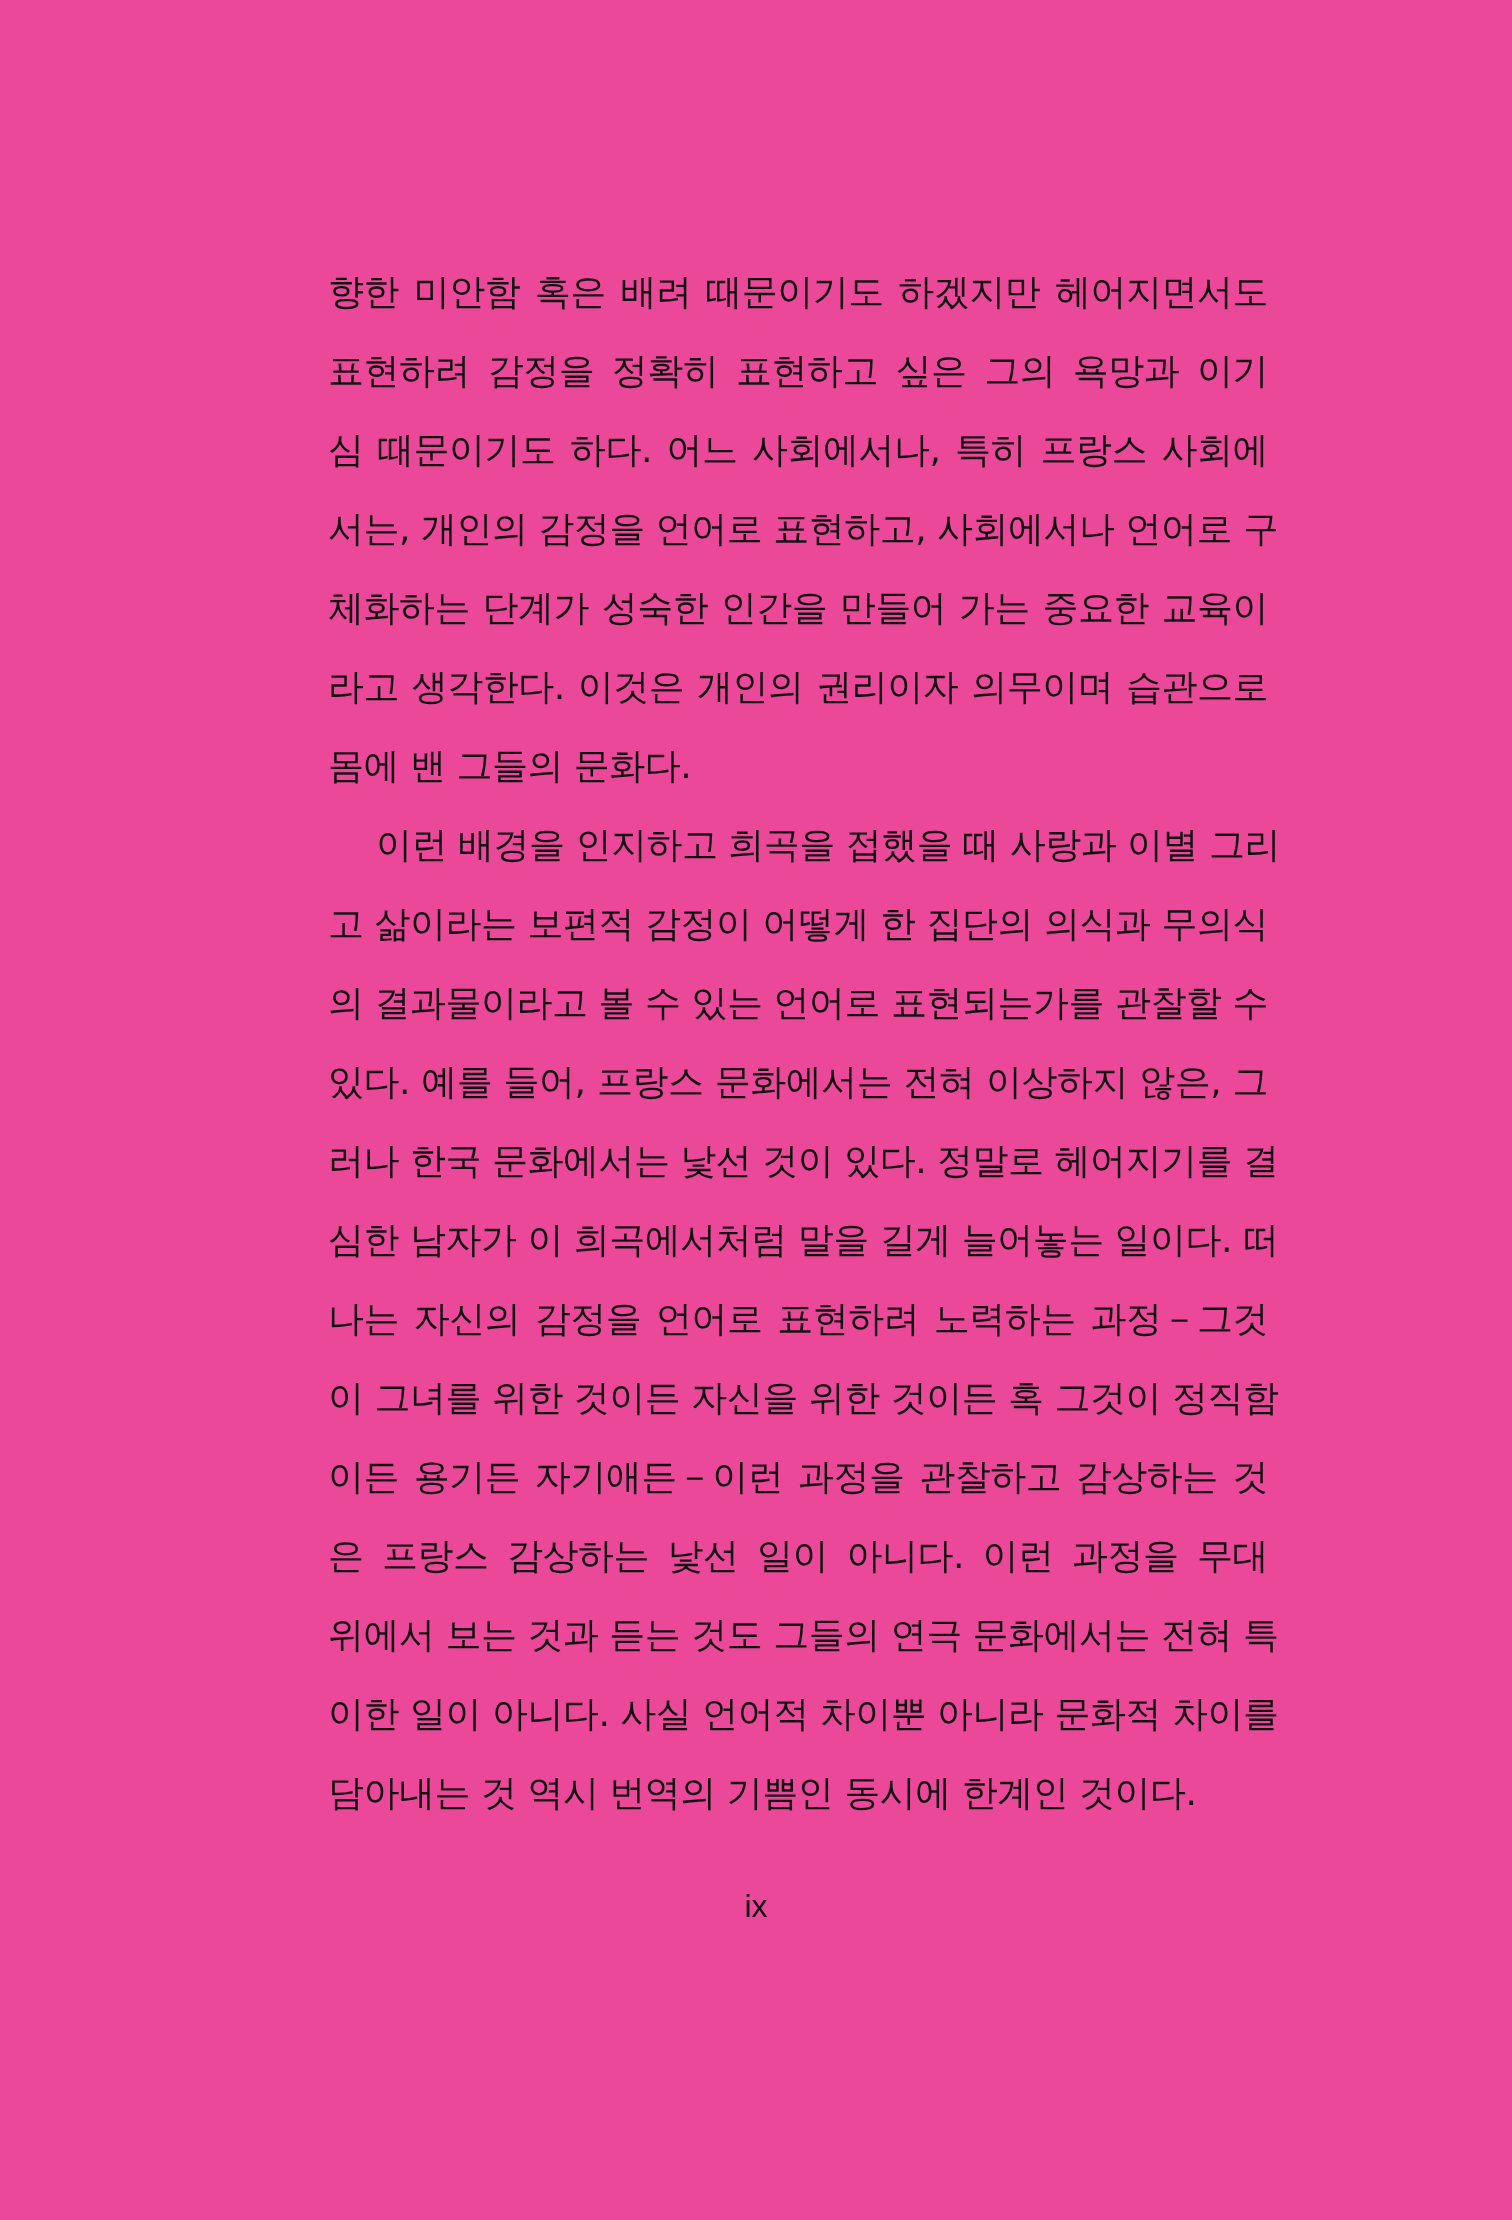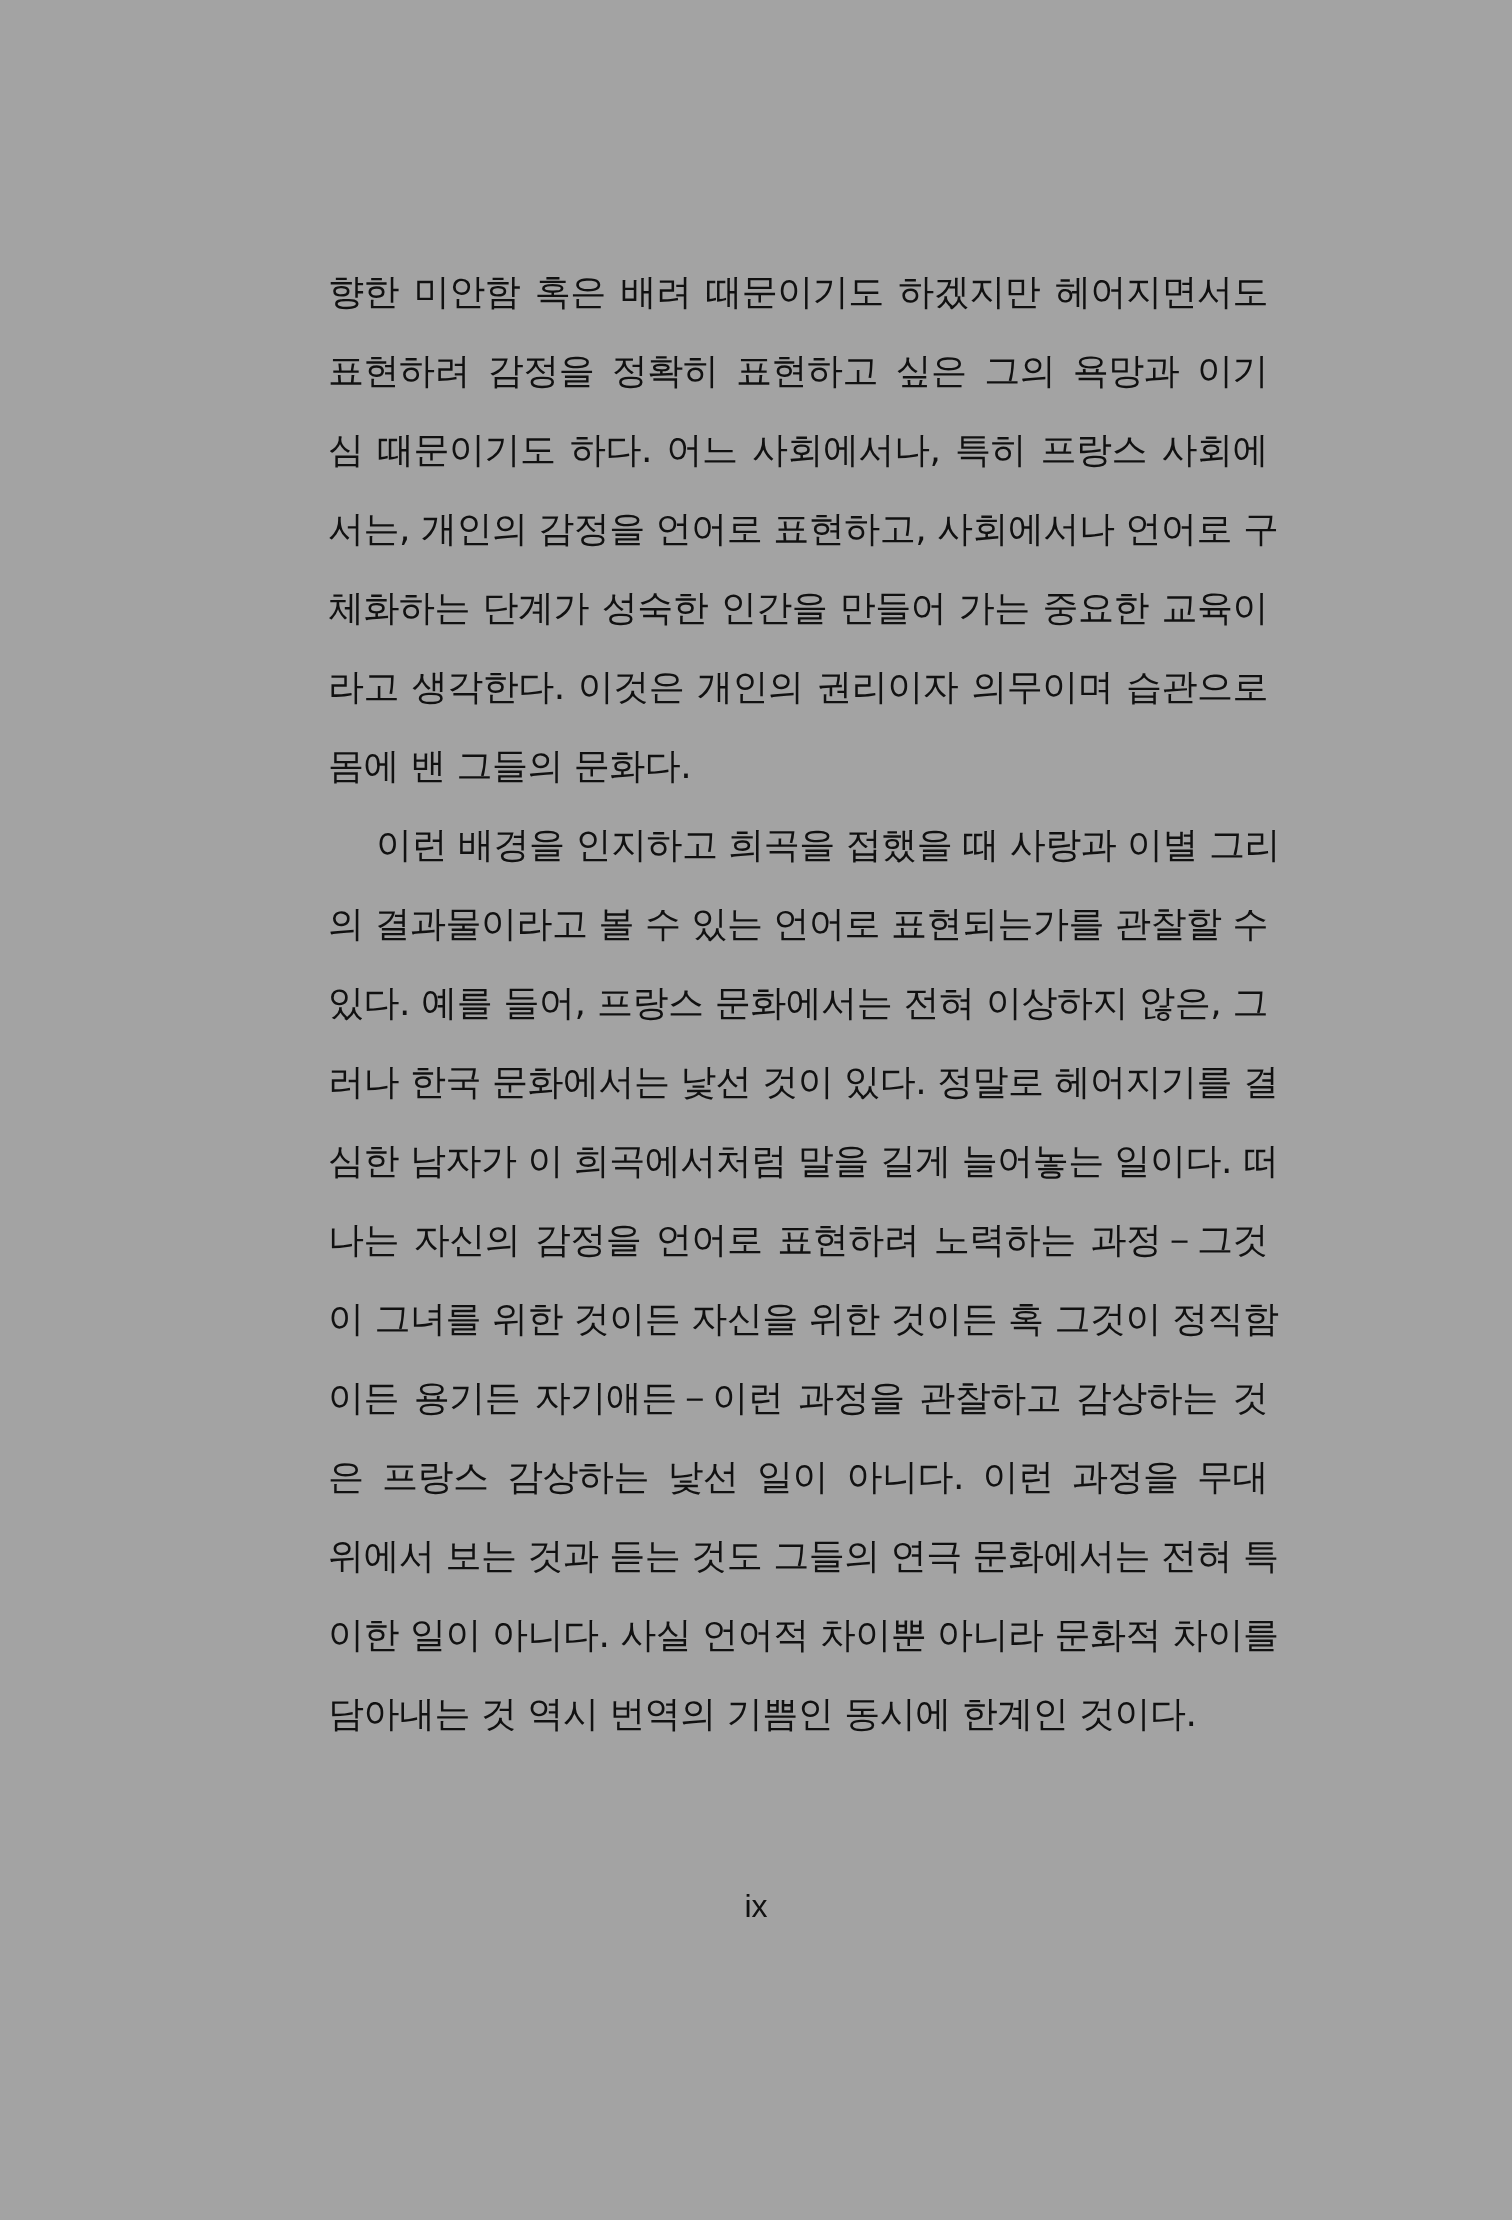--- a/index.html
+++ b/index.html
@@ -11,21 +11,21 @@
       width: 1512px;
       height: 2220px;
       position: relative;
       overflow: hidden;
     }
     .page {
       position: absolute;
       left: 0; top: 0;
       width: 1512px;
       height: 2220px;
-      background: #a3a3a3;
+      background: #ec4899;
     }
     .body-text {
       position: absolute;
       left: 328px;
       top: 252px;
       width: 940px;
       font-family: "DejaVu Sans", "Liberation Sans", sans-serif;
       font-size: 36px;
       line-height: 79px;
       color: #111111;
@@ -63,20 +63,21 @@
 
     <span class="line">향한 미안함 혹은 배려 때문이기도 하겠지만 헤어지면서도</span>
     <span class="line">표현하려  감정을 정확히 표현하고 싶은 그의 욕망과 이기</span>
     <span class="line">심 때문이기도 하다. 어느 사회에서나, 특히 프랑스 사회에</span>
     <span class="line">서는, 개인의 감정을 언어로 표현하고, 사회에서나 언어로 구</span>
     <span class="line">체화하는 단계가 성숙한 인간을 만들어 가는 중요한 교육이</span>
     <span class="line">라고 생각한다. 이것은 개인의 권리이자 의무이며 습관으로</span>
     <span class="line last">몸에 밴 그들의 문화다.</span>
 
     <span class="line indent">이런 배경을 인지하고 희곡을 접했을 때 사랑과 이별 그리</span>
+    <span class="line">고 삶이라는 보편적 감정이 어떻게 한 집단의 의식과 무의식</span>
     <span class="line">의 결과물이라고 볼 수 있는 언어로 표현되는가를 관찰할 수</span>
     <span class="line">있다. 예를 들어, 프랑스 문화에서는 전혀 이상하지 않은, 그</span>
     <span class="line">러나 한국 문화에서는 낯선 것이 있다. 정말로 헤어지기를 결</span>
     <span class="line">심한 남자가 이 희곡에서처럼 말을 길게 늘어놓는 일이다. 떠</span>
     <span class="line">나는 자신의 감정을 언어로 표현하려 노력하는 과정－그것</span>
     <span class="line">이 그녀를 위한 것이든 자신을 위한 것이든 혹 그것이 정직함</span>
     <span class="line">이든 용기든 자기애든－이런 과정을 관찰하고 감상하는 것</span>
     <span class="line">은 프랑스 감상하는 낯선 일이 아니다. 이런 과정을 무대</span>
     <span class="line">위에서 보는 것과 듣는 것도 그들의 연극 문화에서는 전혀 특</span>
     <span class="line">이한 일이 아니다. 사실 언어적 차이뿐 아니라 문화적 차이를</span>

